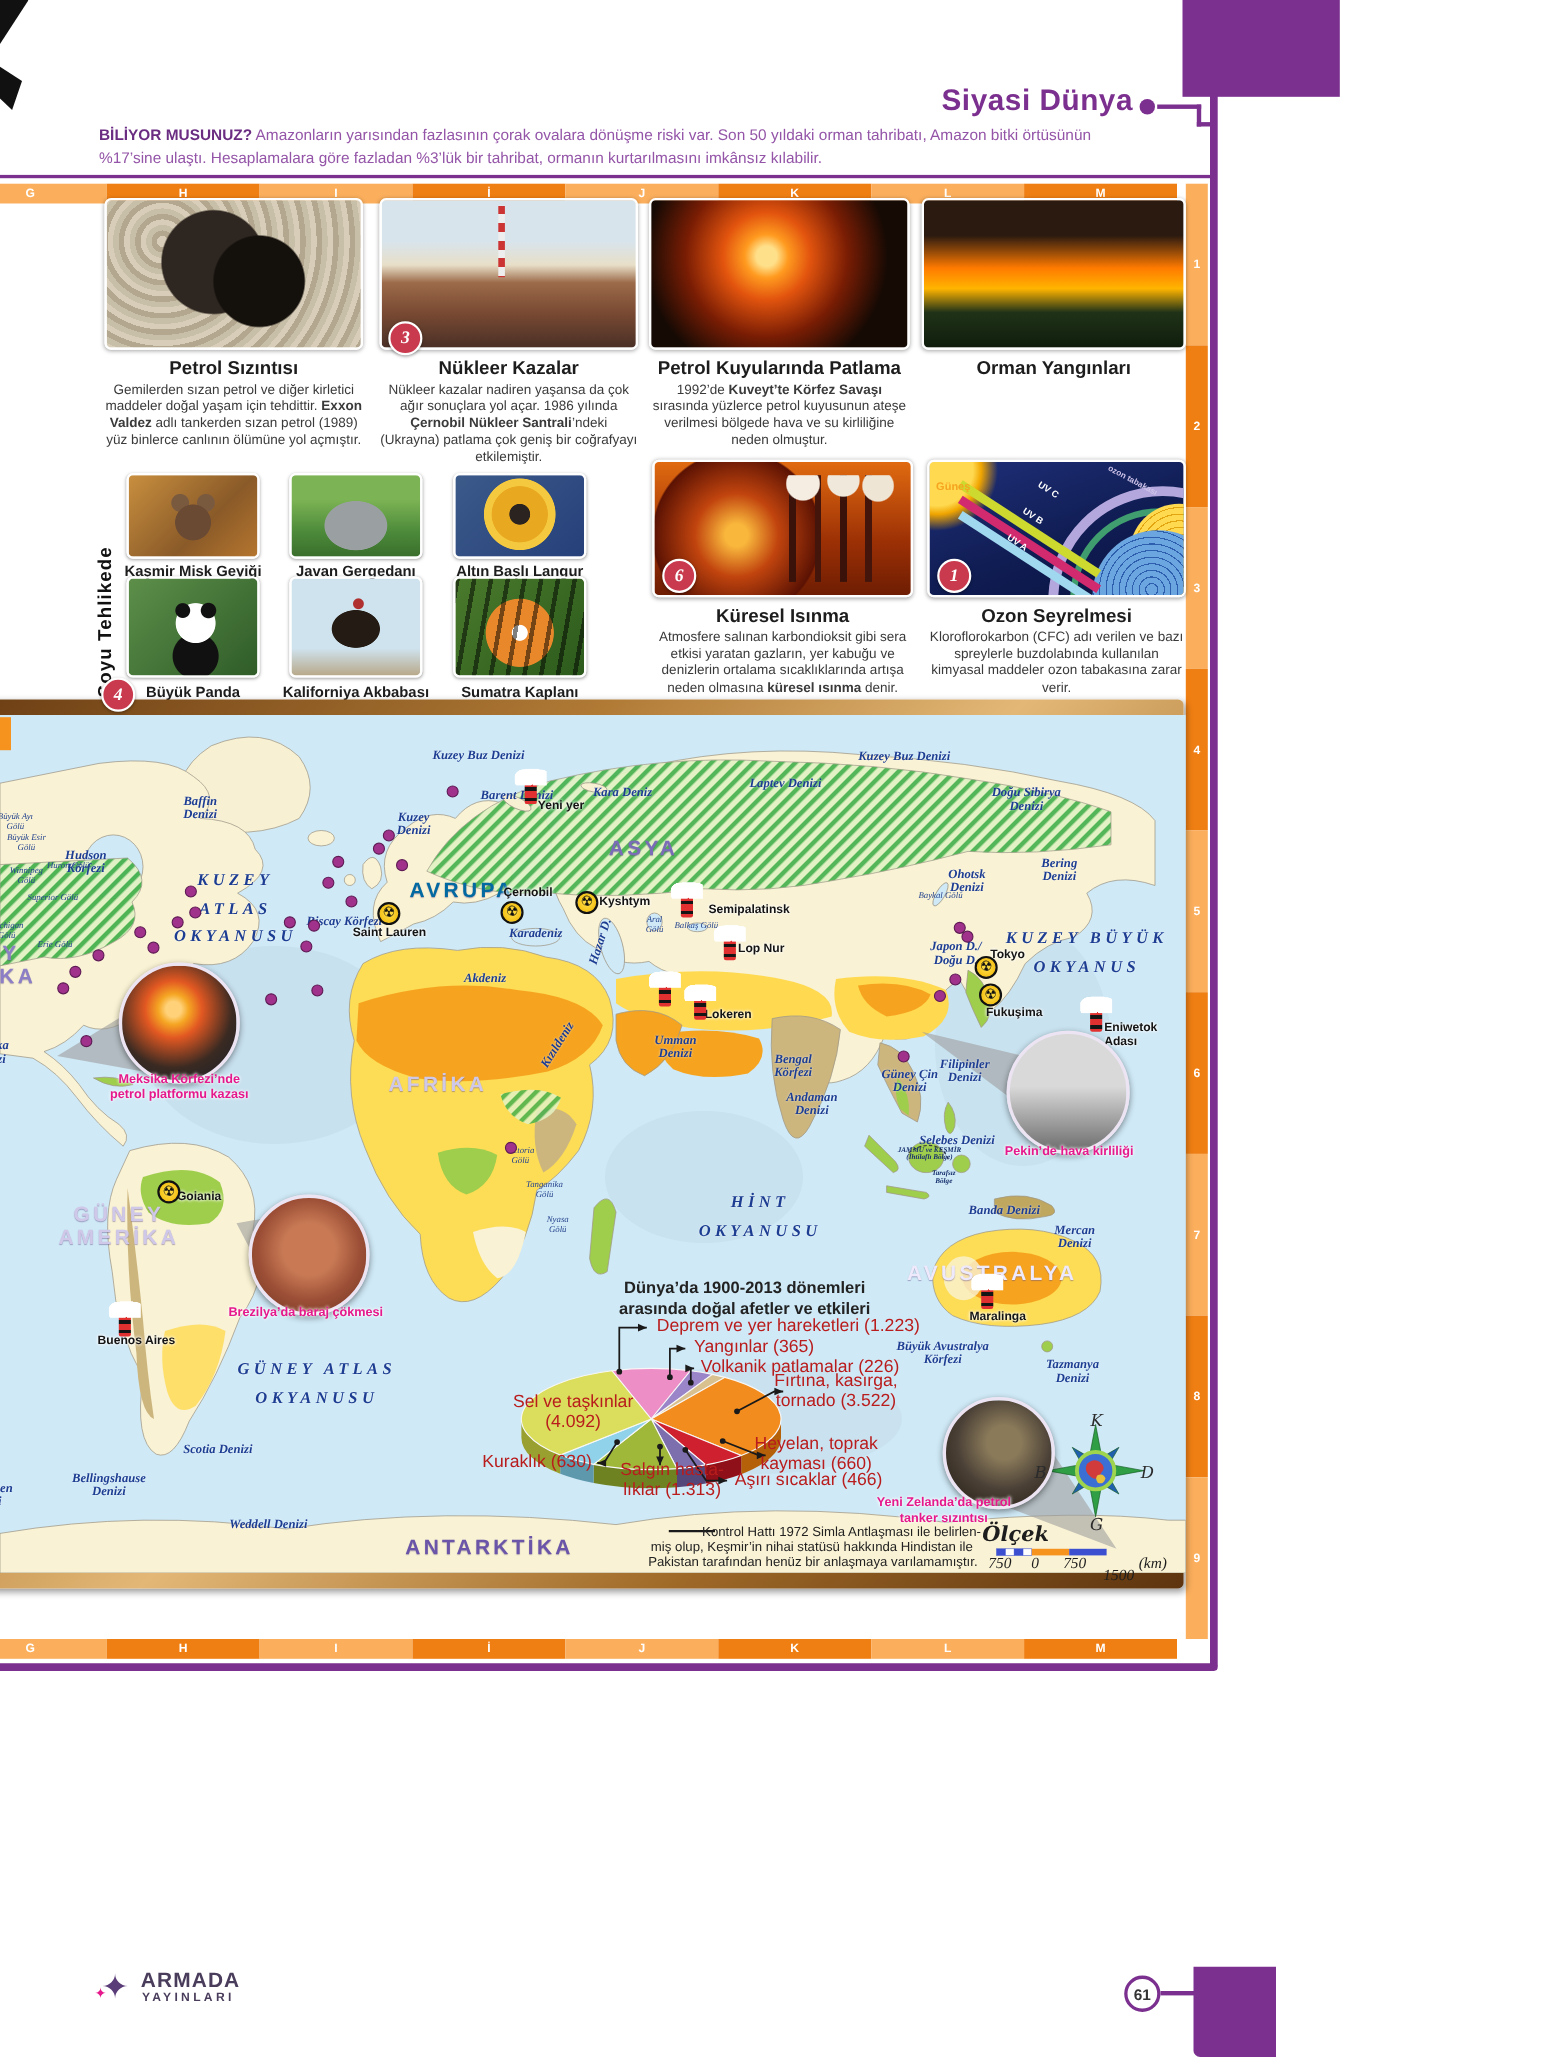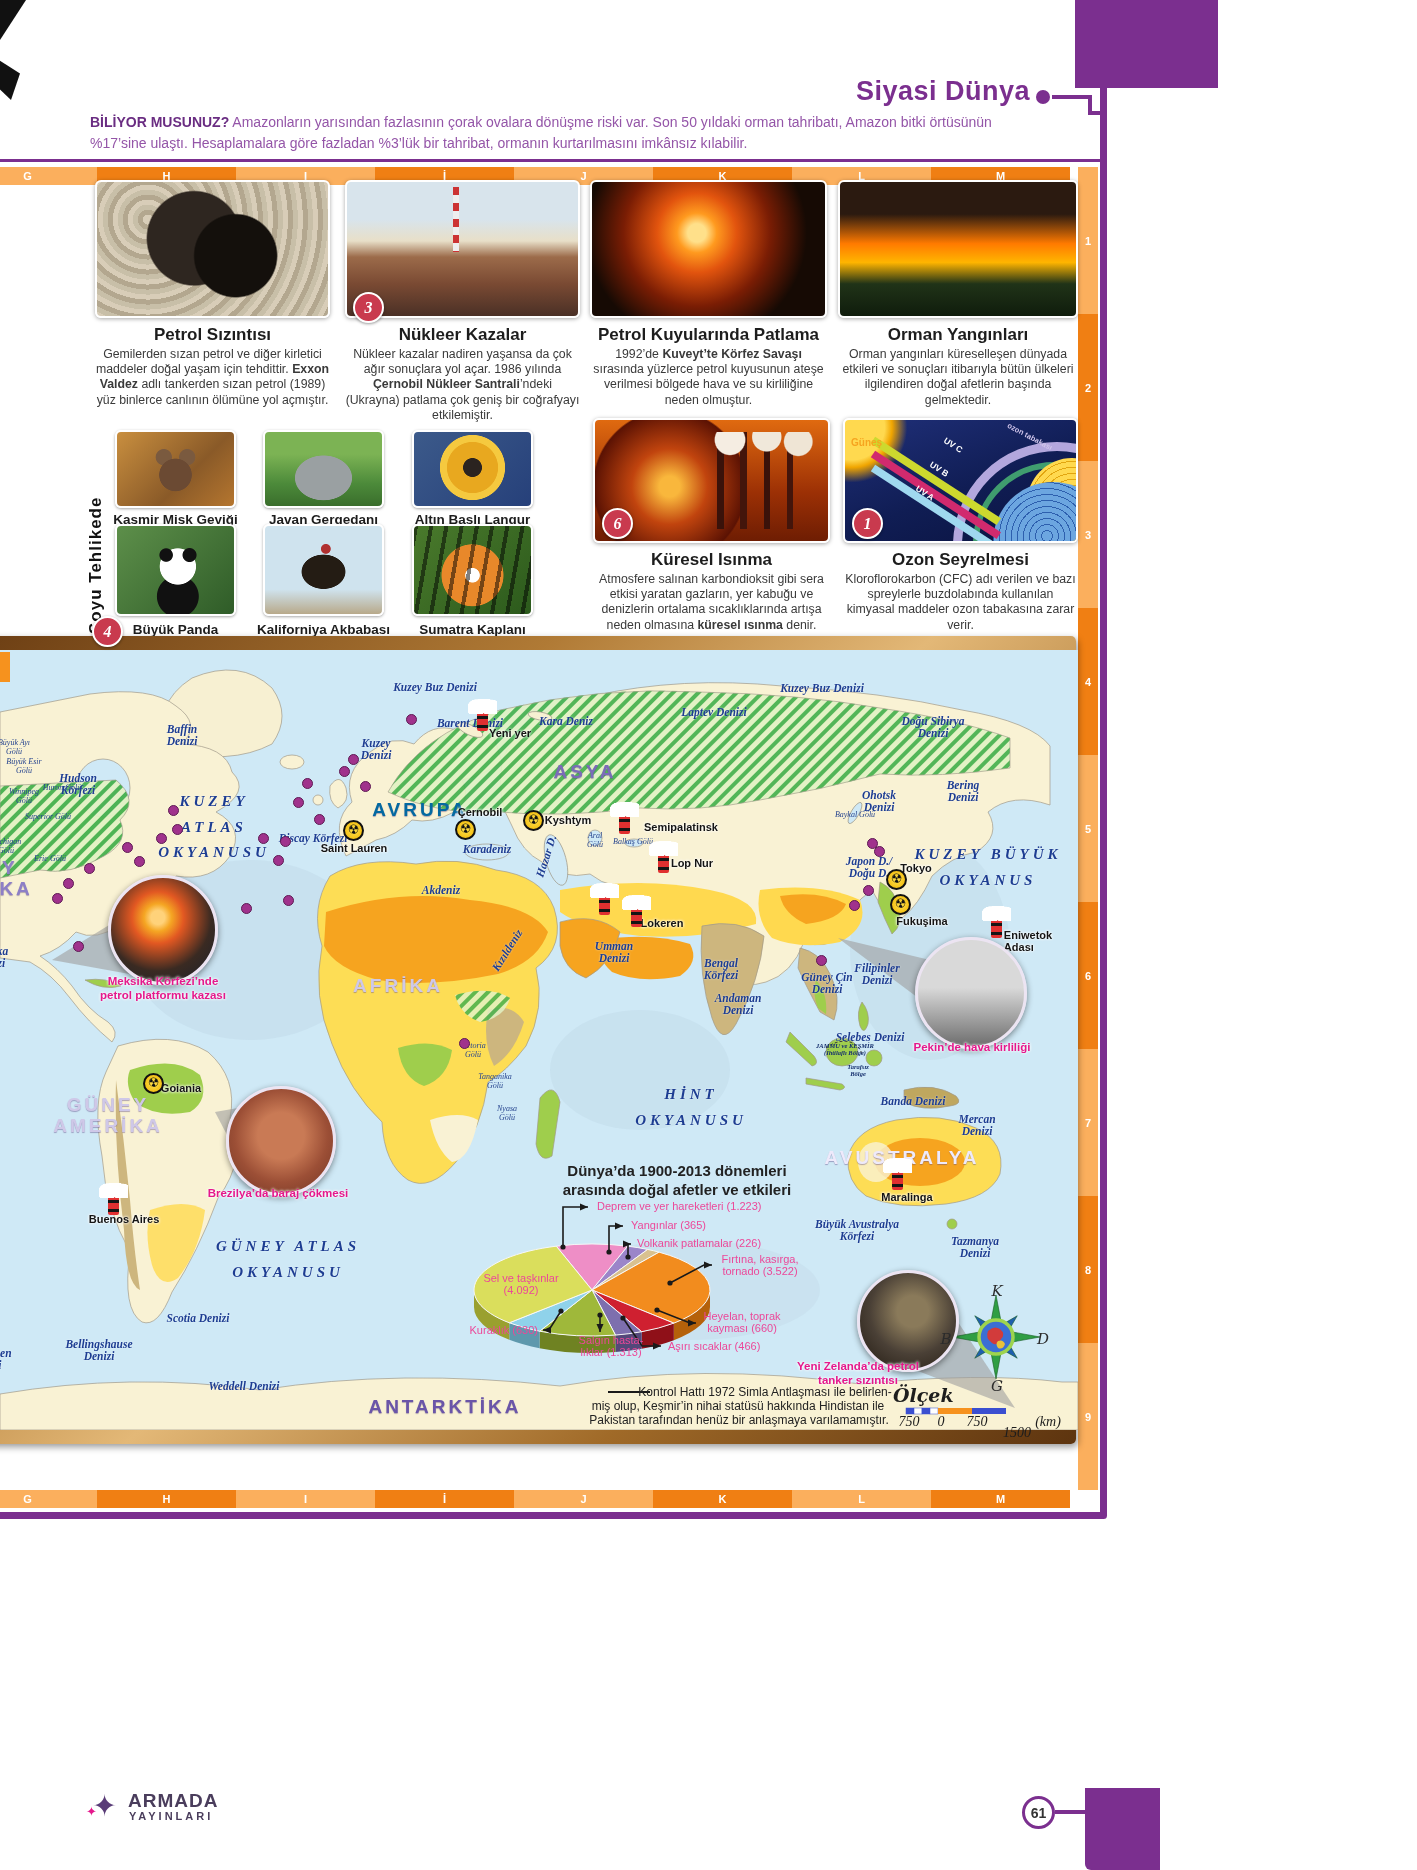--- a/index.html
+++ b/index.html
@@ -66,21 +66,21 @@
   .rad{position:absolute;width:21px;height:21px;border-radius:50%;background:radial-gradient(#ffe14d,#f0b400);border:2px solid #111;box-sizing:border-box;color:#111;font-size:13px;line-height:16px;text-align:center;z-index:6}
   .bomb{position:absolute;width:11px;height:21px;border-radius:2px;background:linear-gradient(180deg,#e03030 0 28%,#151515 28% 44%,#e03030 44% 72%,#151515 72% 86%,#e03030 86%);z-index:6}
   .bomb::before{content:"";position:absolute;left:-9px;top:-11px;width:29px;height:15px;background:radial-gradient(circle at 28% 62%,#fff 0 38%,transparent 40%),radial-gradient(circle at 55% 38%,#fff 0 44%,transparent 46%),radial-gradient(circle at 82% 64%,#fff 0 34%,transparent 36%)}
   .dot{position:absolute;width:11px;height:11px;border-radius:50%;background:#a0328c;border:1.5px solid #5e1b54;box-sizing:border-box;z-index:4}
   .ccirc{position:absolute;border-radius:50%;border:3px solid #ece4f2;box-shadow:0 2px 6px rgba(0,0,0,.45);z-index:4}
   .cart-rig{background:radial-gradient(circle at 45% 38%,#ffd27a 0 8%,#f5a623 16%,#e25822 30%,#3a2a22 62%,#17202c 100%)}
   .cart-dam{background:radial-gradient(circle at 50% 45%,#c97a55 0 30%,#9c4f36 60%,#6e3322 100%)}
   .cart-smog{background:linear-gradient(180deg,#d9d9d9 0 45%,#a8a8a8 70%,#6e6e6e 100%)}
   .cart-tanker{background:radial-gradient(circle at 55% 40%,#8a7a5a 0 20%,#4a4036 55%,#20180f 100%)}
   .pinklbl{position:absolute;color:#e5188c;font-weight:bold;font-size:11.5px;text-align:center;line-height:1.18;white-space:pre-line;text-shadow:0 0 3px #fff,0 0 3px #fff;z-index:6}
-  .calbl{position:absolute;font-size:11px;color:#ec4899;line-height:1.12;white-space:pre-line;z-index:6}
+  .calbl{position:absolute;font-size:16px;color:#b91c1c;line-height:1.12;white-space:pre-line;z-index:6}
   .pietitle{position:absolute;font-weight:bold;font-size:15px;color:#222;text-align:center;white-space:pre-line;line-height:1.25;z-index:6}
   .notel{position:absolute;font-size:12px;color:#222;white-space:nowrap;z-index:6}
   .complbl{position:absolute;font:italic 15px "DejaVu Serif",serif;color:#2b2b2b;z-index:6}
   .scaletitle{position:absolute;font:italic bold 19px "DejaVu Serif",serif;color:#1d1d1d;z-index:6}
   .scalenum{position:absolute;font:italic 14px "Liberation Serif",serif;color:#1d1d1d;z-index:6}
   #map-corner{position:absolute;left:0;top:652px;width:10px;height:30px;background:#f6921e;z-index:2}
   
   #footer-logo{position:absolute;left:92px;top:1788px}
   #logo-star{position:absolute;left:0;top:0;font-size:30px;color:#5a3d78}
   #logo-star2{position:absolute;left:-6px;top:16px;font-size:13px;color:#e5188c}
@@ -151,21 +151,20 @@
       <div class="ptext">Nükleer kazalar nadiren yaşansa da çok ağır sonuçlara yol açar. 1986 yılında <b>Çernobil Nükleer Santrali</b>’ndeki (Ukrayna) patlama çok geniş bir coğrafyayı etkilemiştir.</div>
     </div>
     <div class="pcard" style="left: 590px; width: 237px;">
       <div class="pimg art-oilfire"></div>
       <div class="ptitle">Petrol Kuyularında Patlama</div>
       <div class="ptext">1992’de <b>Kuveyt’te Körfez Savaşı</b> sırasında yüzlerce petrol kuyusunun ateşe verilmesi bölgede hava ve su kirliliğine neden olmuştur.</div>
     </div>
     <div class="pcard" style="left: 838px; width: 240px;">
       <div class="pimg art-forestfire"></div>
       <div class="ptitle">Orman Yangınları</div>
-      <div class="ptext">Orman yangınları küreselleşen dünyada etkileri ve sonuçları itibarıyla bütün ülkeleri ilgilendiren doğal afetlerin başında gelmektedir.</div>
     </div>
   </div>
 <div id="vlabel">Soyu Tehlikede</div>
 <div id="animals">
     <div class="acard" style="left: 115px; top: 430px; width: 121px;">
       <div class="aimg art-deer" style="height: 78px;"></div>
     </div>
     <div class="acap" style="left: 95px; top: 512px; width: 161px;">Kaşmir Misk Geyiği</div>
     <div class="acard" style="left: 263px; top: 430px; width: 121px;">
       <div class="aimg art-rhino" style="height: 78px;"></div>

